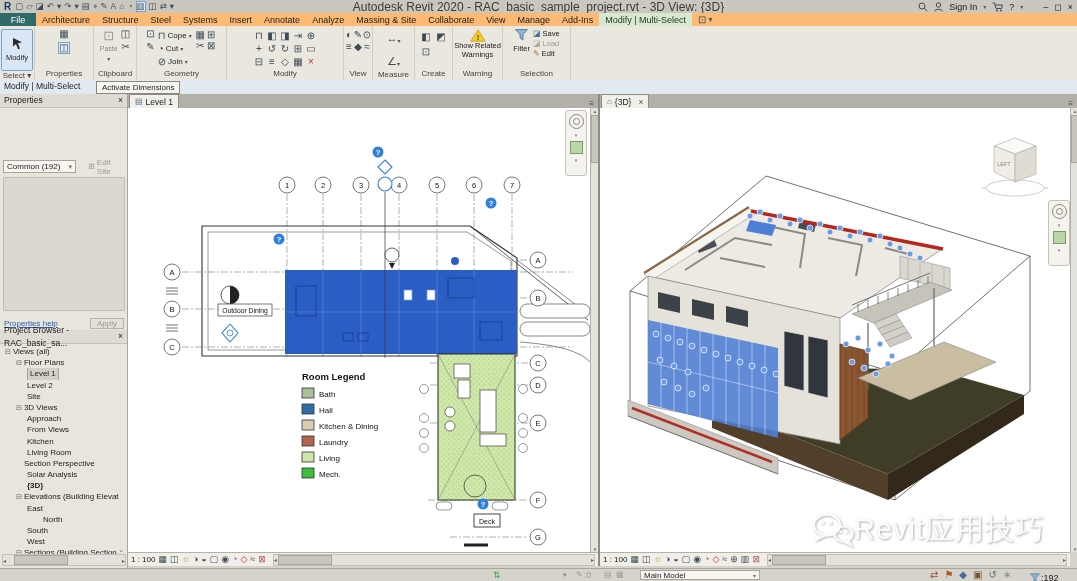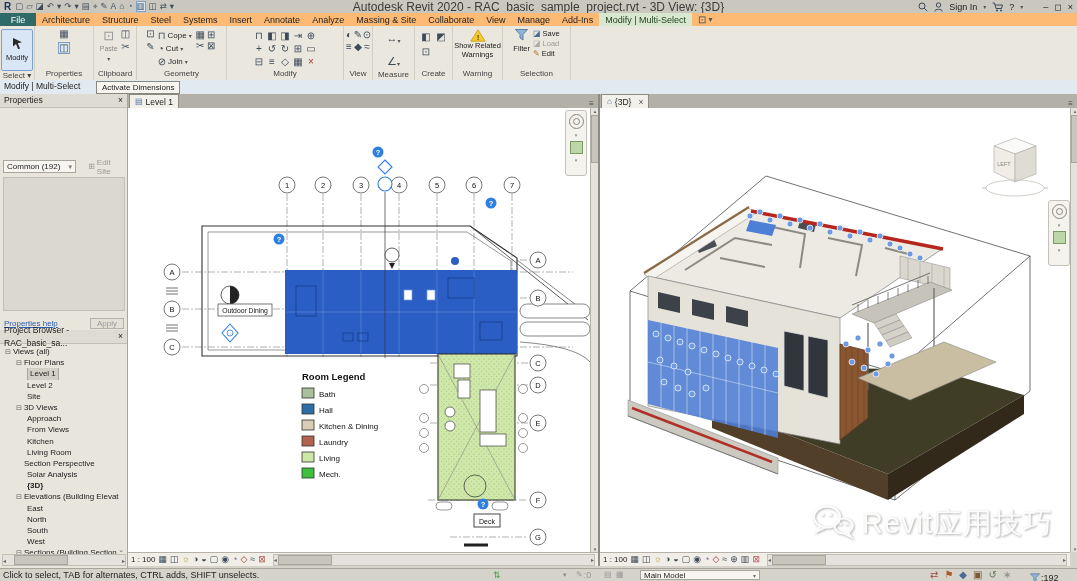--- a/index.html
+++ b/index.html
@@ -65,21 +65,21 @@
   .vcb{height:14px;background:#f0eee7;border-top:1px solid #b5b2aa;display:flex;align-items:center;font-size:8px;gap:3px;padding:0 3px;box-sizing:border-box}
   .vcb .icn{font-size:9px}
   .hscroll{flex:1;height:10px;background:#e4e2dc;border:1px solid #c2bfb5;display:flex;align-items:center;font-size:6px;color:#666;margin-left:4px}
   .hthumb{width:52px;height:8px;background:#c8c5bd;border:1px solid #a8a59c;margin:0 1px}
   .navbar{width:22px;background:#f5f3ed;border:1px solid #c5c2ba;border-radius:3px;display:flex;flex-direction:column;align-items:center;gap:3px;padding:3px 0;box-sizing:border-box}
   .navbar .wheel{width:13px;height:13px;border:1.5px solid #8a877f;border-radius:50%;position:relative}
   .navbar .wheel:after{content:"";position:absolute;left:3px;top:3px;width:5px;height:5px;border:1px solid #8a877f;border-radius:50%}
   .navbar .zoomic{width:11px;height:11px;background:#bcd6a8;border:1px solid #7a9a66}
   
   .statusbar{left:0;top:568px;width:1077px;height:13px;background:#d6d3cb;border-top:1px solid #a8a59c;font-size:9px;display:flex;align-items:center}
-  .watermark{left:812px;top:504px;width:260px;height:52px;display:flex;align-items:flex-start;gap:8px;pointer-events:none;
+  .watermark{left:812px;top:504px;width:260px;height:52px;display:flex;align-items:center;gap:0;pointer-events:none;
              filter:drop-shadow(1px 1px 1px rgba(110,110,110,.55))}
   .wmtext{font-size:29px;color:#fcfcfb;letter-spacing:1px;white-space:nowrap}
   .splitter{left:598px;top:94px;width:2px;height:472px;background:#8e8b84}
 </style>
 </head>
 <body>
 
 <div class="abs titlebar">
   <span class="logo">R</span>
   <span style="display:flex;gap:3px;align-items:center">
@@ -381,21 +381,21 @@
       <div class="tree-row" style="padding-left: 27px;">
         <span class="tlabel bold">{3D}</span>
       </div>
       <div class="tree-row" style="padding-left: 16px;">
         <span class="exp">⊟</span>
         <span class="tlabel">Elevations (Building Elevat</span>
       </div>
       <div class="tree-row" style="padding-left: 27px;">
         <span class="tlabel">East</span>
       </div>
-      <div class="tree-row" style="padding-left: 27px;">
+      <div class="tree-row" style="padding-left: 19px; margin-left: 24px;">
         <span class="tlabel">North</span>
       </div>
       <div class="tree-row" style="padding-left: 27px;">
         <span class="tlabel">South</span>
       </div>
       <div class="tree-row" style="padding-left: 27px;">
         <span class="tlabel">West</span>
       </div>
       <div class="tree-row" style="padding-left: 16px;">
         <span class="exp">⊟</span>
@@ -851,21 +851,20 @@
       <circle cx="18.5" cy="10.5" r="1.5" fill="#fcfcfb"></circle>
     <ellipse cx="31.5" cy="22" rx="9" ry="7.5" fill="none" stroke="#fcfcfb" stroke-width="2.2"></ellipse>
     <path d="M36,28.5 L39,33 L32.5,29.8" fill="none" stroke="#fcfcfb" stroke-width="2"></path>
     <circle cx="28.5" cy="20" r="1.2" fill="#fcfcfb"></circle>
       <circle cx="34.5" cy="20" r="1.2" fill="#fcfcfb"></circle>
   </svg>
   <span class="wmtext">Revit应用技巧</span>
 </div>
 
 <div class="abs statusbar">
-  <span class="abs" style="left:3px;top:1px">Click to select, TAB for alternates, CTRL adds, SHIFT unselects.</span>
   <span class="abs icn" style="left:493px;top:2px;color:#3fa33f;font-size:9px">⇅</span>
   <span class="abs icn" style="left:563px;top:2px;font-size:7px;color:#888">▾</span>
   <span class="abs" style="left:576px;top:1px;color:#999;display:flex;gap:1px;align-items:center">
     <span class="icn" style="font-size:8px;color:#999">✎</span>
     <span>:0</span>
   </span>
   <span class="abs icn" style="left:604px;top:2px;font-size:8px;color:#999">▤</span>
   <span class="abs icn" style="left:616px;top:2px;font-size:8px;color:#999">▦</span>
   <div class="abs combo" style="left:640px;top:1px;width:120px;height:10px;font-size:8px">
     <span>Main Model</span>

